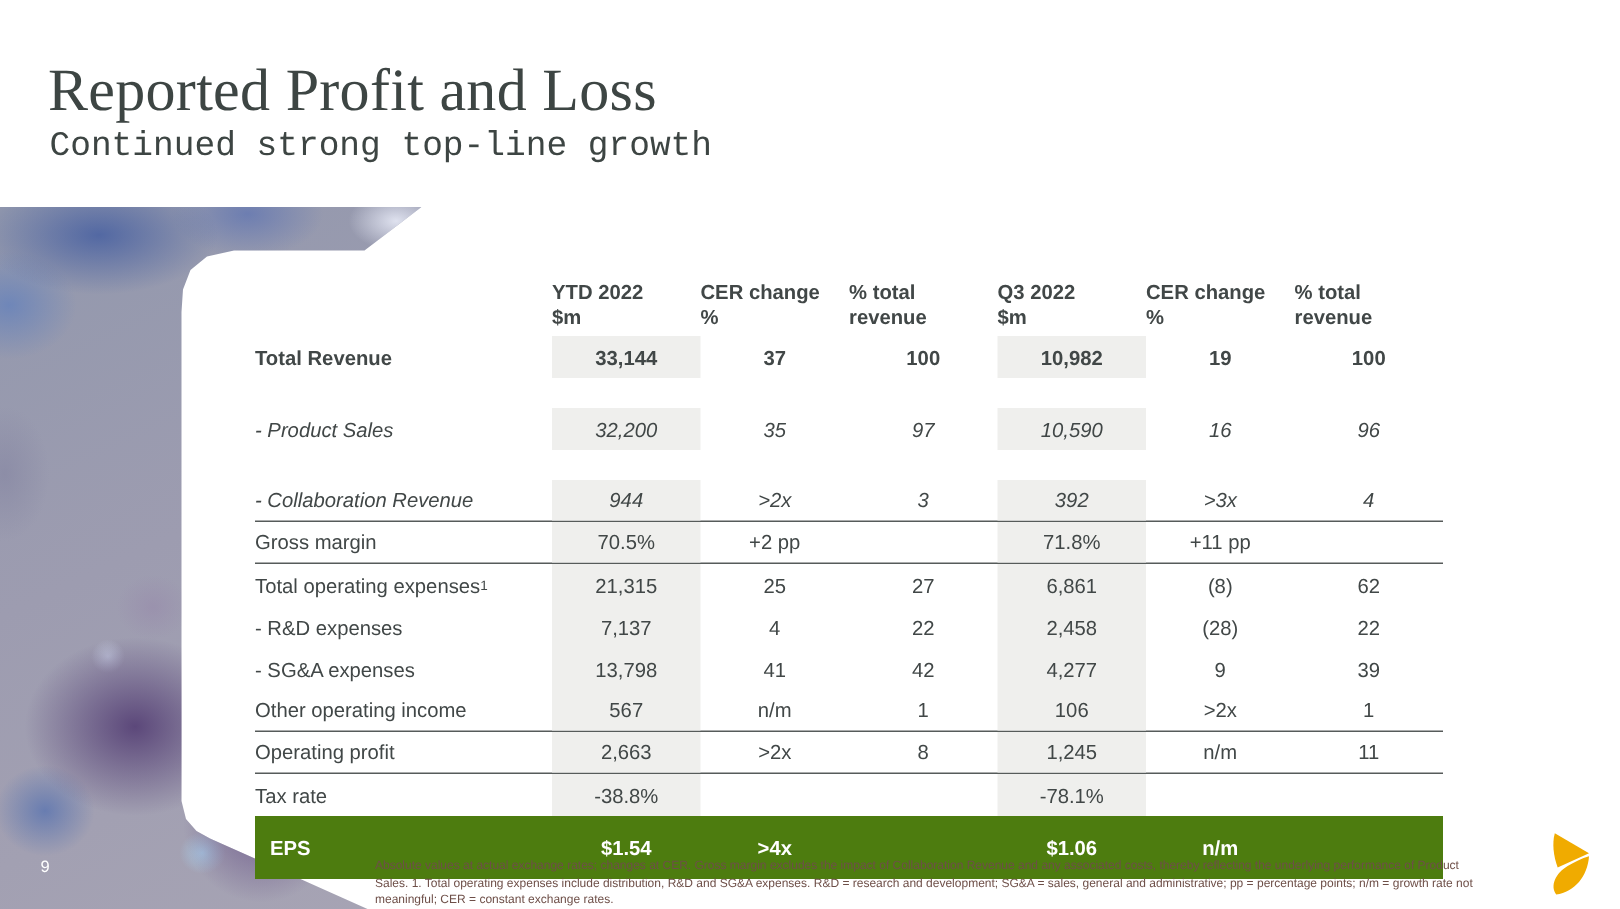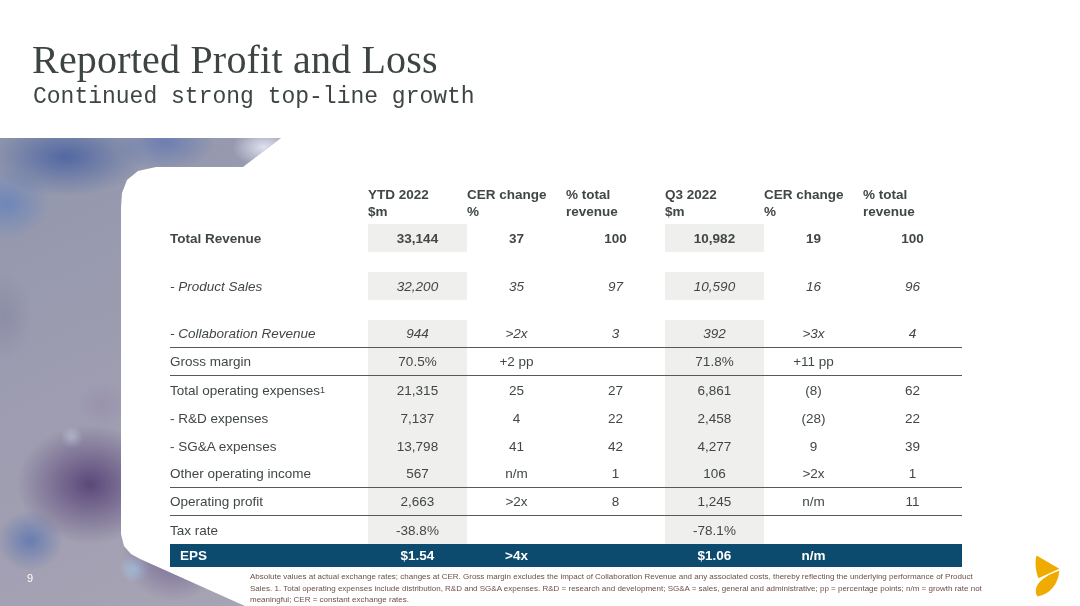--- a/index.html
+++ b/index.html
@@ -59,21 +59,21 @@
   .head-cell { text-align: center; line-height: 1.25; }
   .cell {
     display: flex; align-items: center; justify-content: center;
     height: 100%; text-align: center;
   }
   .cell.label { justify-content: flex-start; text-align: center; padding-right: 6px; }
   .band { background: #efefed; }
   .rule { border-bottom: 1.5px solid #565b5a; }
   .bold { font-weight: 700; }
   .italic { font-style: italic; margin-top: 20px; }
-  .eps-row { background: #0c4a6e; color: #ffffff; font-weight: 700; height: 23px; }
+  .eps-row { background: #4d7c0f; color: #ffffff; font-weight: 700; height: 42px; }
   .eps-row .cell.label { padding-left: 10px; }
   sup { font-size: 9px; vertical-align: super; line-height: 0; }
   
   .footnote {
     position: absolute; left: 250px; top: 571px; width: 742px;
     font-size: 8px; line-height: 1.45; color: #6e4f48;
   }
   
   .logo { position: absolute; left: 1028px; top: 552px; width: 38px; height: 47px; }
 </style>

